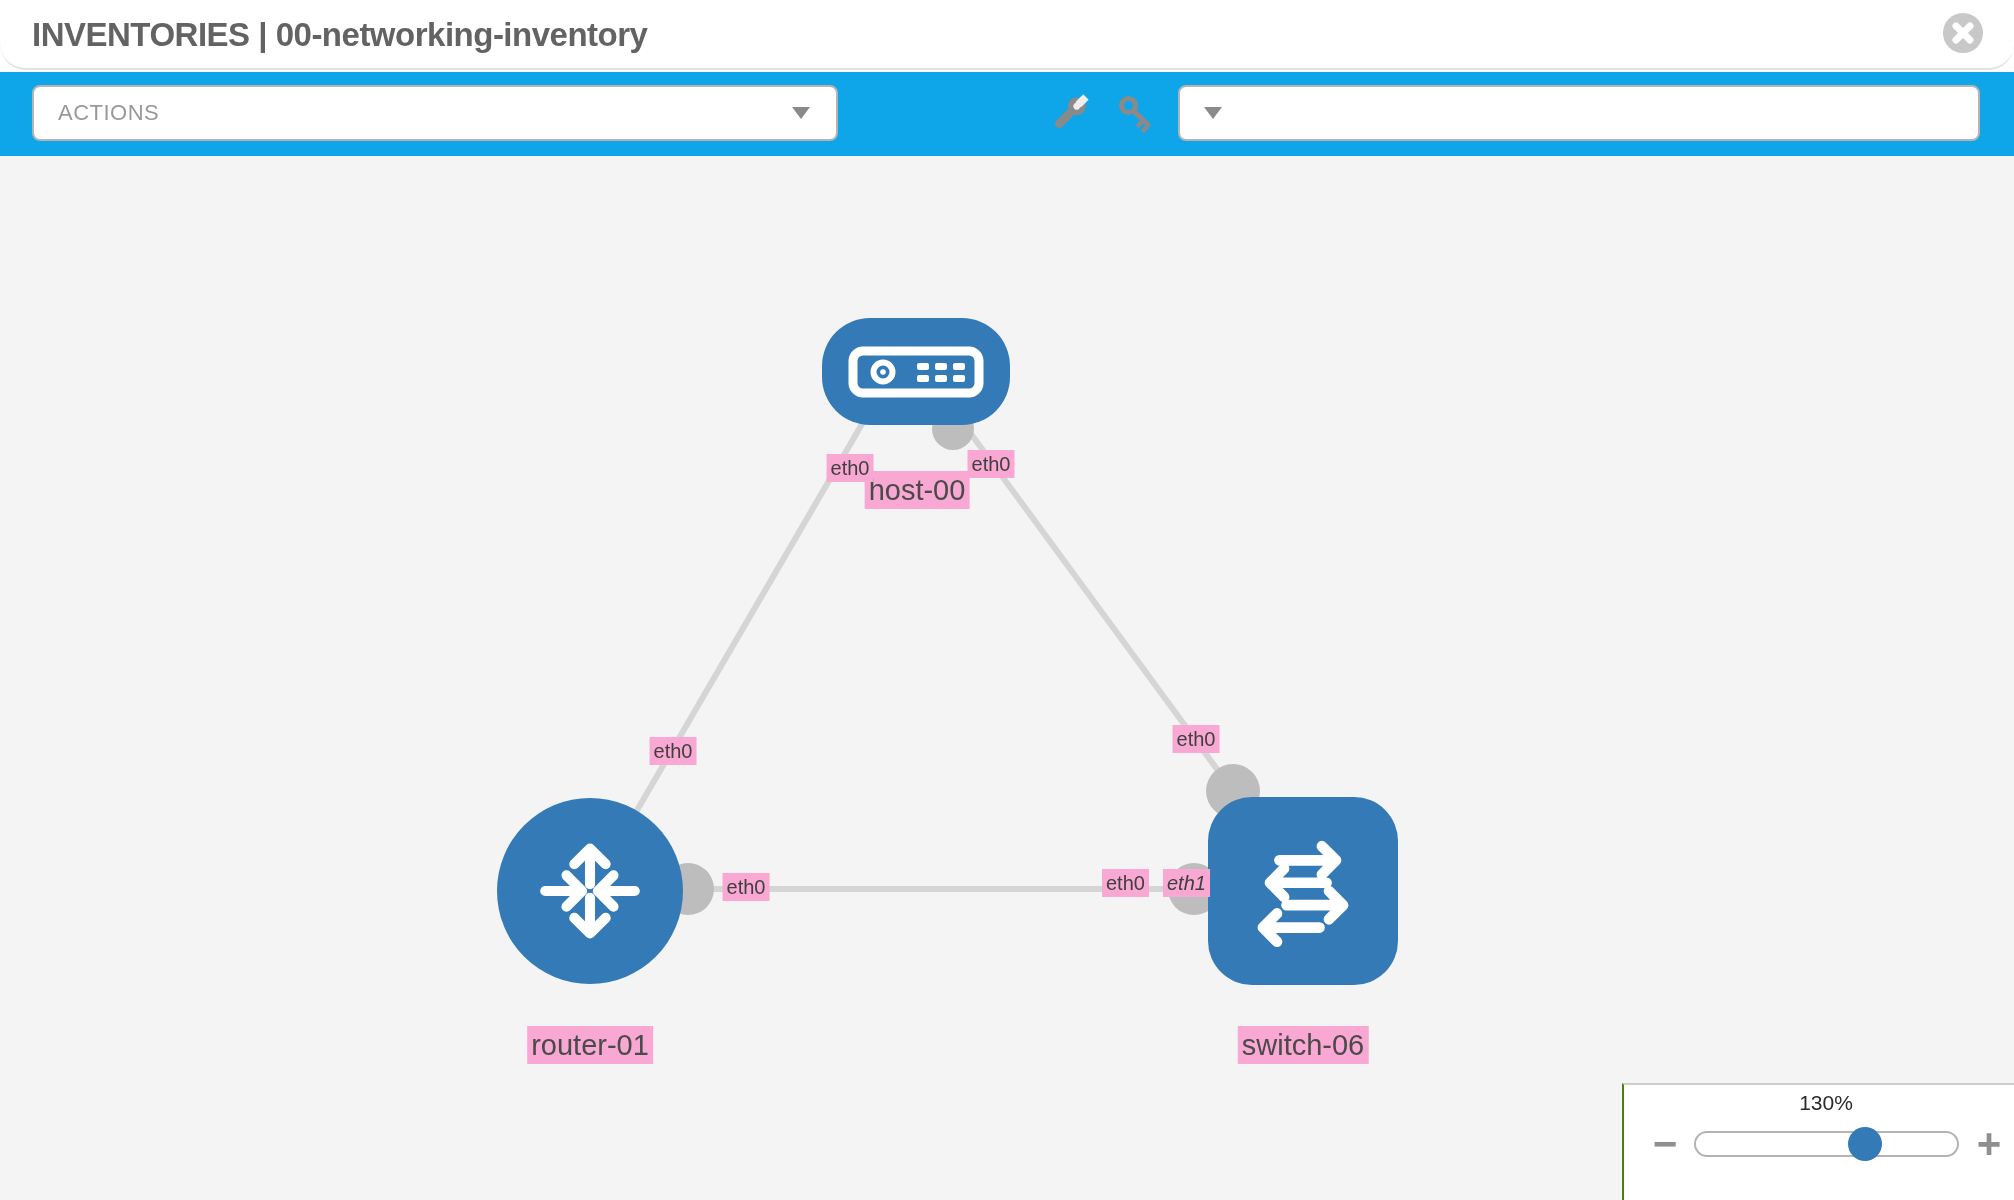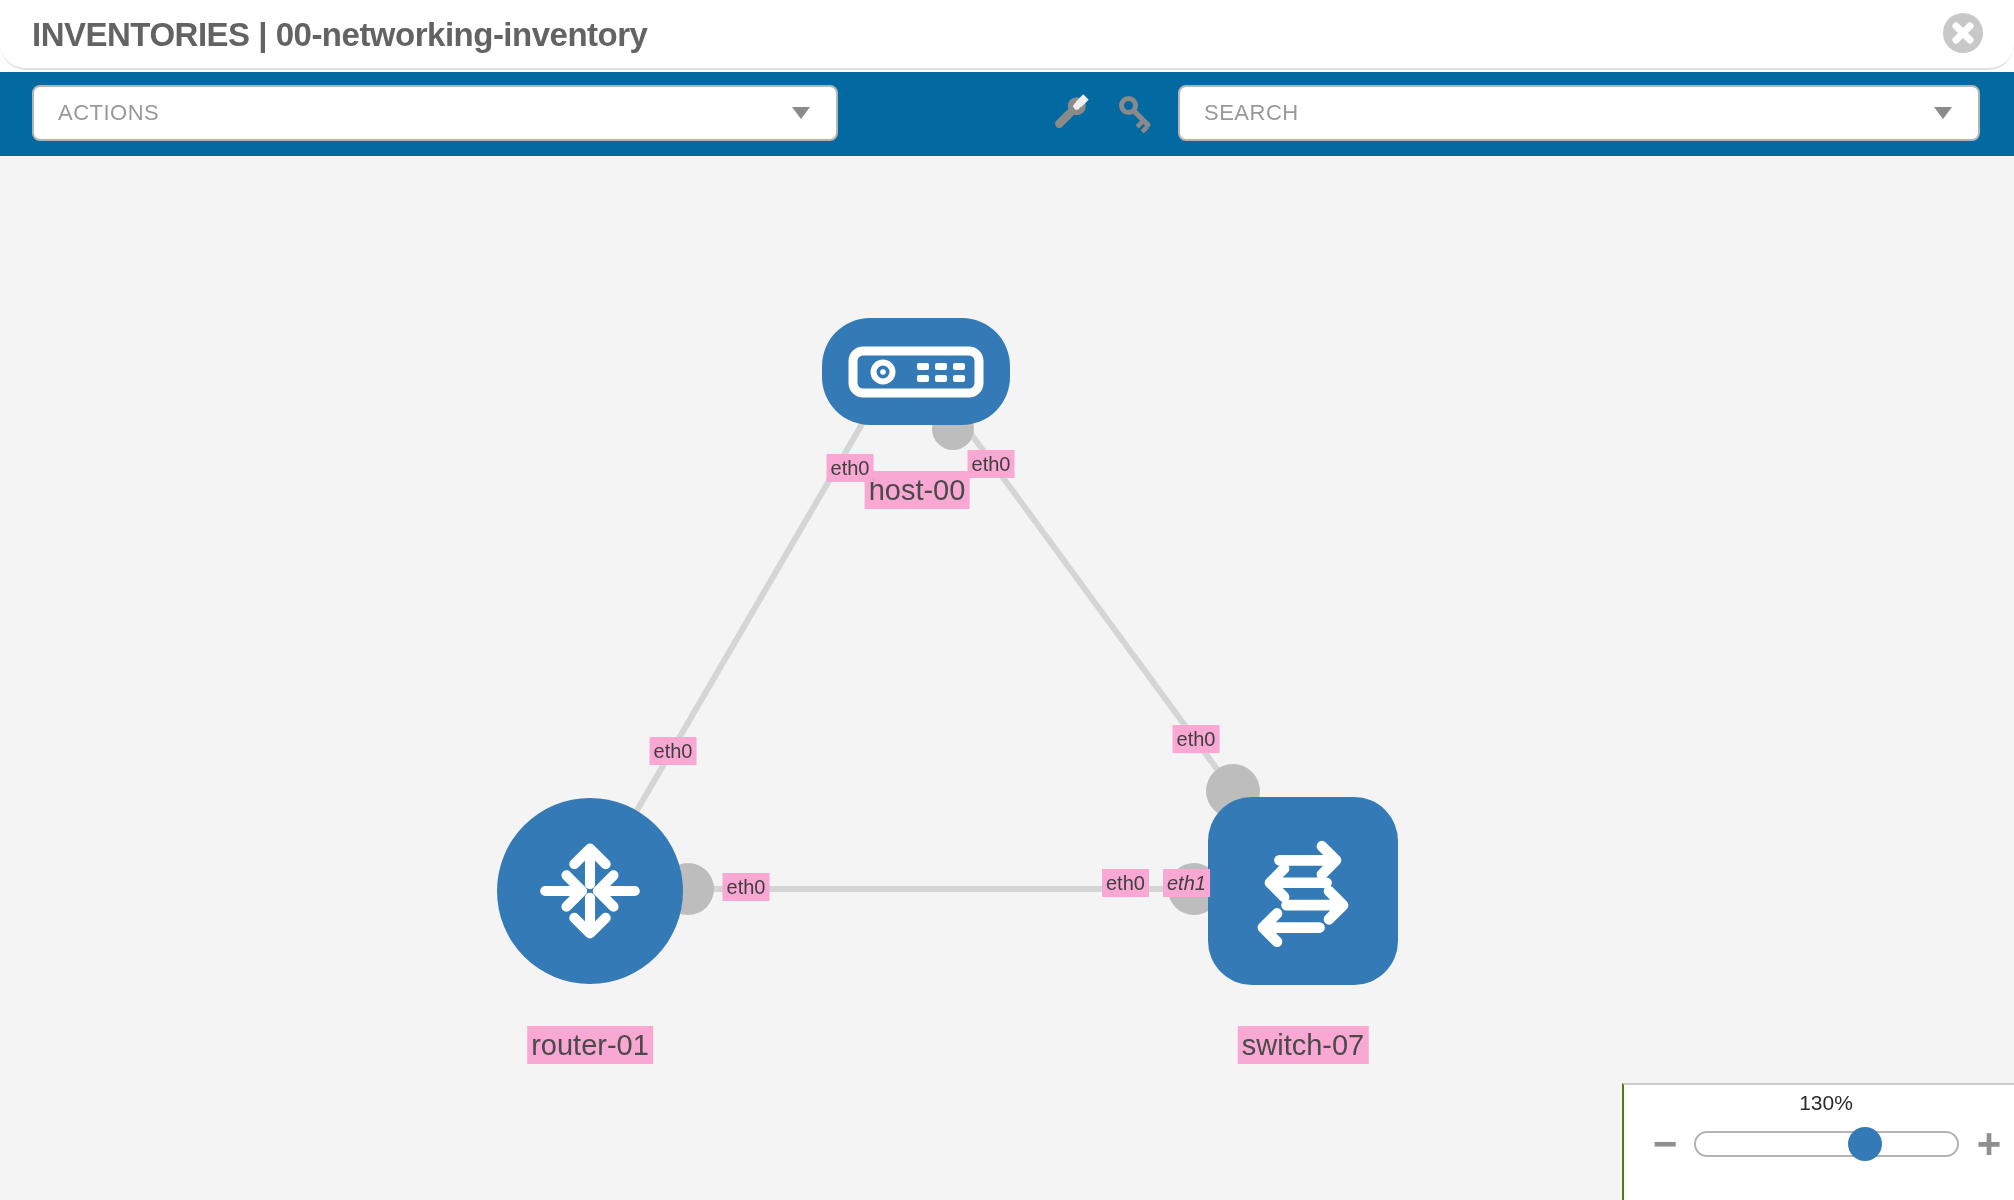--- a/index.html
+++ b/index.html
@@ -22,21 +22,21 @@
     font-size: 33px; font-weight: bold; color: #636363; letter-spacing: -0.5px;
   }
   .close-btn {
     position: absolute; left: 1943px; top: 13px; width: 40px; height: 40px;
     cursor: pointer;
   }
 
   
   .toolbar {
     position: absolute; left: 0; top: 72px; width: 2014px; height: 90px;
-    background: #0369a1; border-bottom: 2px solid #4c1d95;
+    background: #0ea5e9; border-bottom: 2px solid #4c1d95;
   }
   .select-box {
     position: absolute; top: 13px; height: 56px;
     background: #ffffff; border: 2px solid #b4b4b4; border-radius: 8px;
     display: flex; align-items: center;
     padding-left: 24px; padding-right: 26px;
     cursor: pointer;
   }
   .select-box .select-label {
     flex: 1; font-size: 22px; color: #999999; letter-spacing: 0.5px;
@@ -138,21 +138,20 @@
         <g transform="translate(22,22) rotate(-45)">
           <circle cx="0" cy="-12" r="7" fill="none" stroke="#8a8a8a" stroke-width="5"></circle>
           <rect x="-2.6" y="-6" width="5.2" height="24" rx="2.6" fill="#8a8a8a"></rect>
           <rect x="-9" y="7" width="7" height="4.6" fill="#8a8a8a"></rect>
           <rect x="-9" y="14" width="7" height="4.6" fill="#8a8a8a"></rect>
         </g>
       </svg>
     </div>
 
     <div class="select-box search-box">
-      <span class="select-label">SEARCH</span>
       <span class="chev"></span>
     </div>
   </div>
 
   <div class="canvas">
 
     <svg class="links-svg" width="2014" height="1044" viewBox="0 156 2014 1044">
 
       <line x1="876" y1="400" x2="590" y2="891" stroke="#d5d5d5" stroke-width="6"></line>
       <line x1="952" y1="408" x2="1233" y2="791" stroke="#d5d5d5" stroke-width="6"></line>
@@ -195,21 +194,21 @@
           <path d="M30 24 L76 24 M66 12 L78 24 L66 36"></path>
           <path d="M70 43 L24 43 M34 31 L22 43 L34 55"></path>
           <path d="M36 62 L82 62 M72 50 L84 62 L72 74"></path>
           <path d="M64 81 L18 81 M28 69 L16 81 L28 93"></path>
         </g>
       </svg>
     </div>
 
     <div class="graph-label node-label centered" style="left:917px; top:302px;">host-00</div>
     <div class="graph-label node-label centered" style="left:590px; top:857px;">router-01</div>
-    <div class="graph-label node-label centered" style="left:1303px; top:857px;">switch-07</div>
+    <div class="graph-label node-label centered" style="left:1303px; top:857px;">switch-06</div>
 
     <div class="graph-label iface-label centered" style="left:850px; top:312px;">eth0</div>
     <div class="graph-label iface-label centered" style="left:991px; top:308px;">eth0</div>
     <div class="graph-label iface-label centered" style="left:673px; top:595px;">eth0</div>
     <div class="graph-label iface-label centered" style="left:1196px; top:583px;">eth0</div>
     <div class="graph-label iface-label centered" style="left:746px; top:731px;">eth0</div>
 
     <div class="graph-label iface-label overlap-under" style="left:1102px; top:713px;">eth0</div>
     <div class="graph-label iface-label overlap-over" style="left:1163px; top:713px;font-style:italic;">eth1</div>
   </div>

